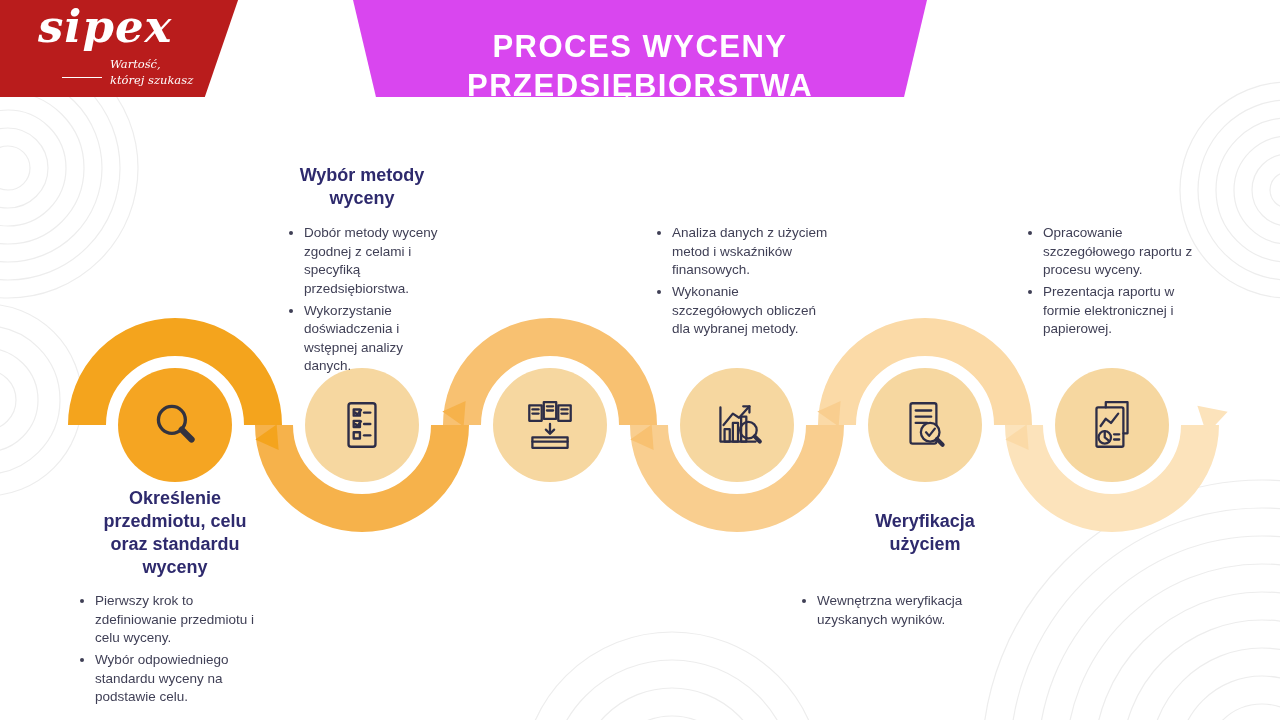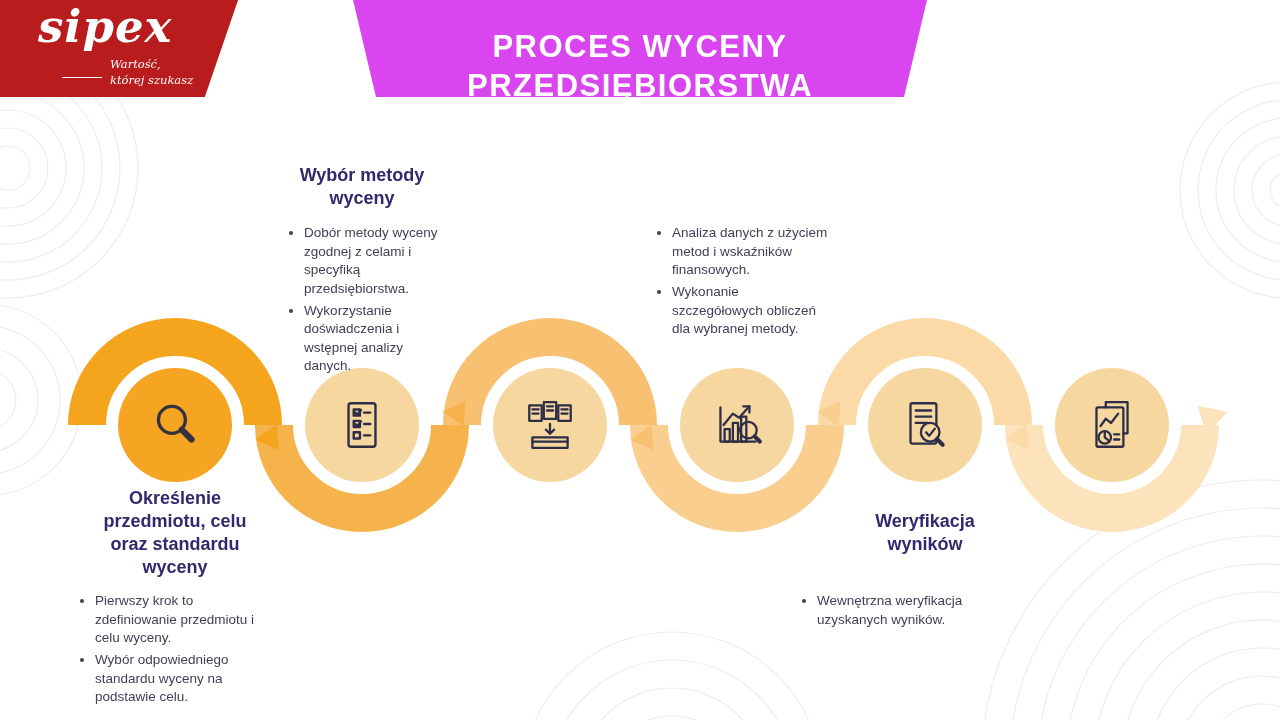--- a/index.html
+++ b/index.html
@@ -206,19 +206,23 @@
     <li>Dobór metody wyceny zgodnej z celami i specyfiką przedsiębiorstwa.</li>
     <li>Wykorzystanie doświadczenia i wstępnej analizy danych.</li>
   </ul>
 
 
   <ul class="bullets" style="left:655px; top:224px; width:175px;">
     <li>Analiza danych z użyciem metod i wskaźników finansowych.</li>
     <li>Wykonanie szczegółowych obliczeń dla wybranej metody.</li>
   </ul>
 
-  <div class="step-title" style="left:850px; top:510px; width:150px;">Weryfikacja wyników</div>
+  <div class="step-title" style="left:850px; top:510px; width:150px;">Weryfikacja użyciem</div>
   <ul class="bullets" style="left:800px; top:592px; width:170px;">
     <li>Wewnętrzna weryfikacja uzyskanych wyników.</li>
   </ul>
 
+  <ul class="bullets" style="left:1026px; top:224px; width:178px;">
+    <li>Opracowanie szczegółowego raportu z procesu wyceny.</li>
+    <li>Prezentacja raportu w formie elektronicznej i papierowej.</li>
+  </ul>
 
 </div>
 
 </body></html>

